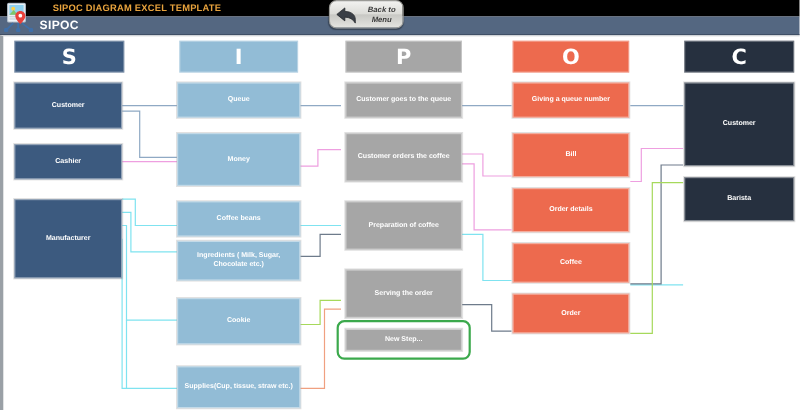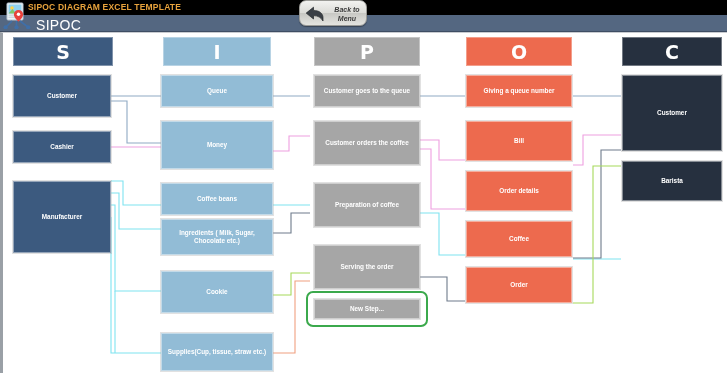--- a/index.html
+++ b/index.html
@@ -10,34 +10,34 @@
     overflow: hidden;
   }
   #app { position: relative; width: 727px; height: 373px; }
 
   
   .hdr-black {
     position: absolute; left: 0; top: 0; width: 727px; height: 15px;
     background: #000000;
   }
   .hdr-black .tmpl-title {
-    position: absolute; left: 28px; top: 2px;
+    position: absolute; left: 48px; top: 2px;
     font-size: 8.5px; font-weight: bold; color: #E8A33D;
     letter-spacing: .2px; white-space: nowrap;
   }
 
   
   .hdr-slate {
     position: absolute; left: 0; top: 15px; width: 727px; height: 17px;
     background: #546781;
     border-bottom: 1px solid #3e4d63;
   }
   .hdr-slate .sheet-title {
     position: absolute; left: 36px; top: 2px;
-    font-size: 14px; font-weight: normal; color: #ffffff;
+    font-size: 11px; font-weight: bold; color: #ffffff;
     letter-spacing: .3px; white-space: nowrap;
   }
 
   
   .logo-icon {
     position: absolute; left: 3px; top: 2px; width: 28px; height: 27px;
     z-index: 6;
   }
 
   

